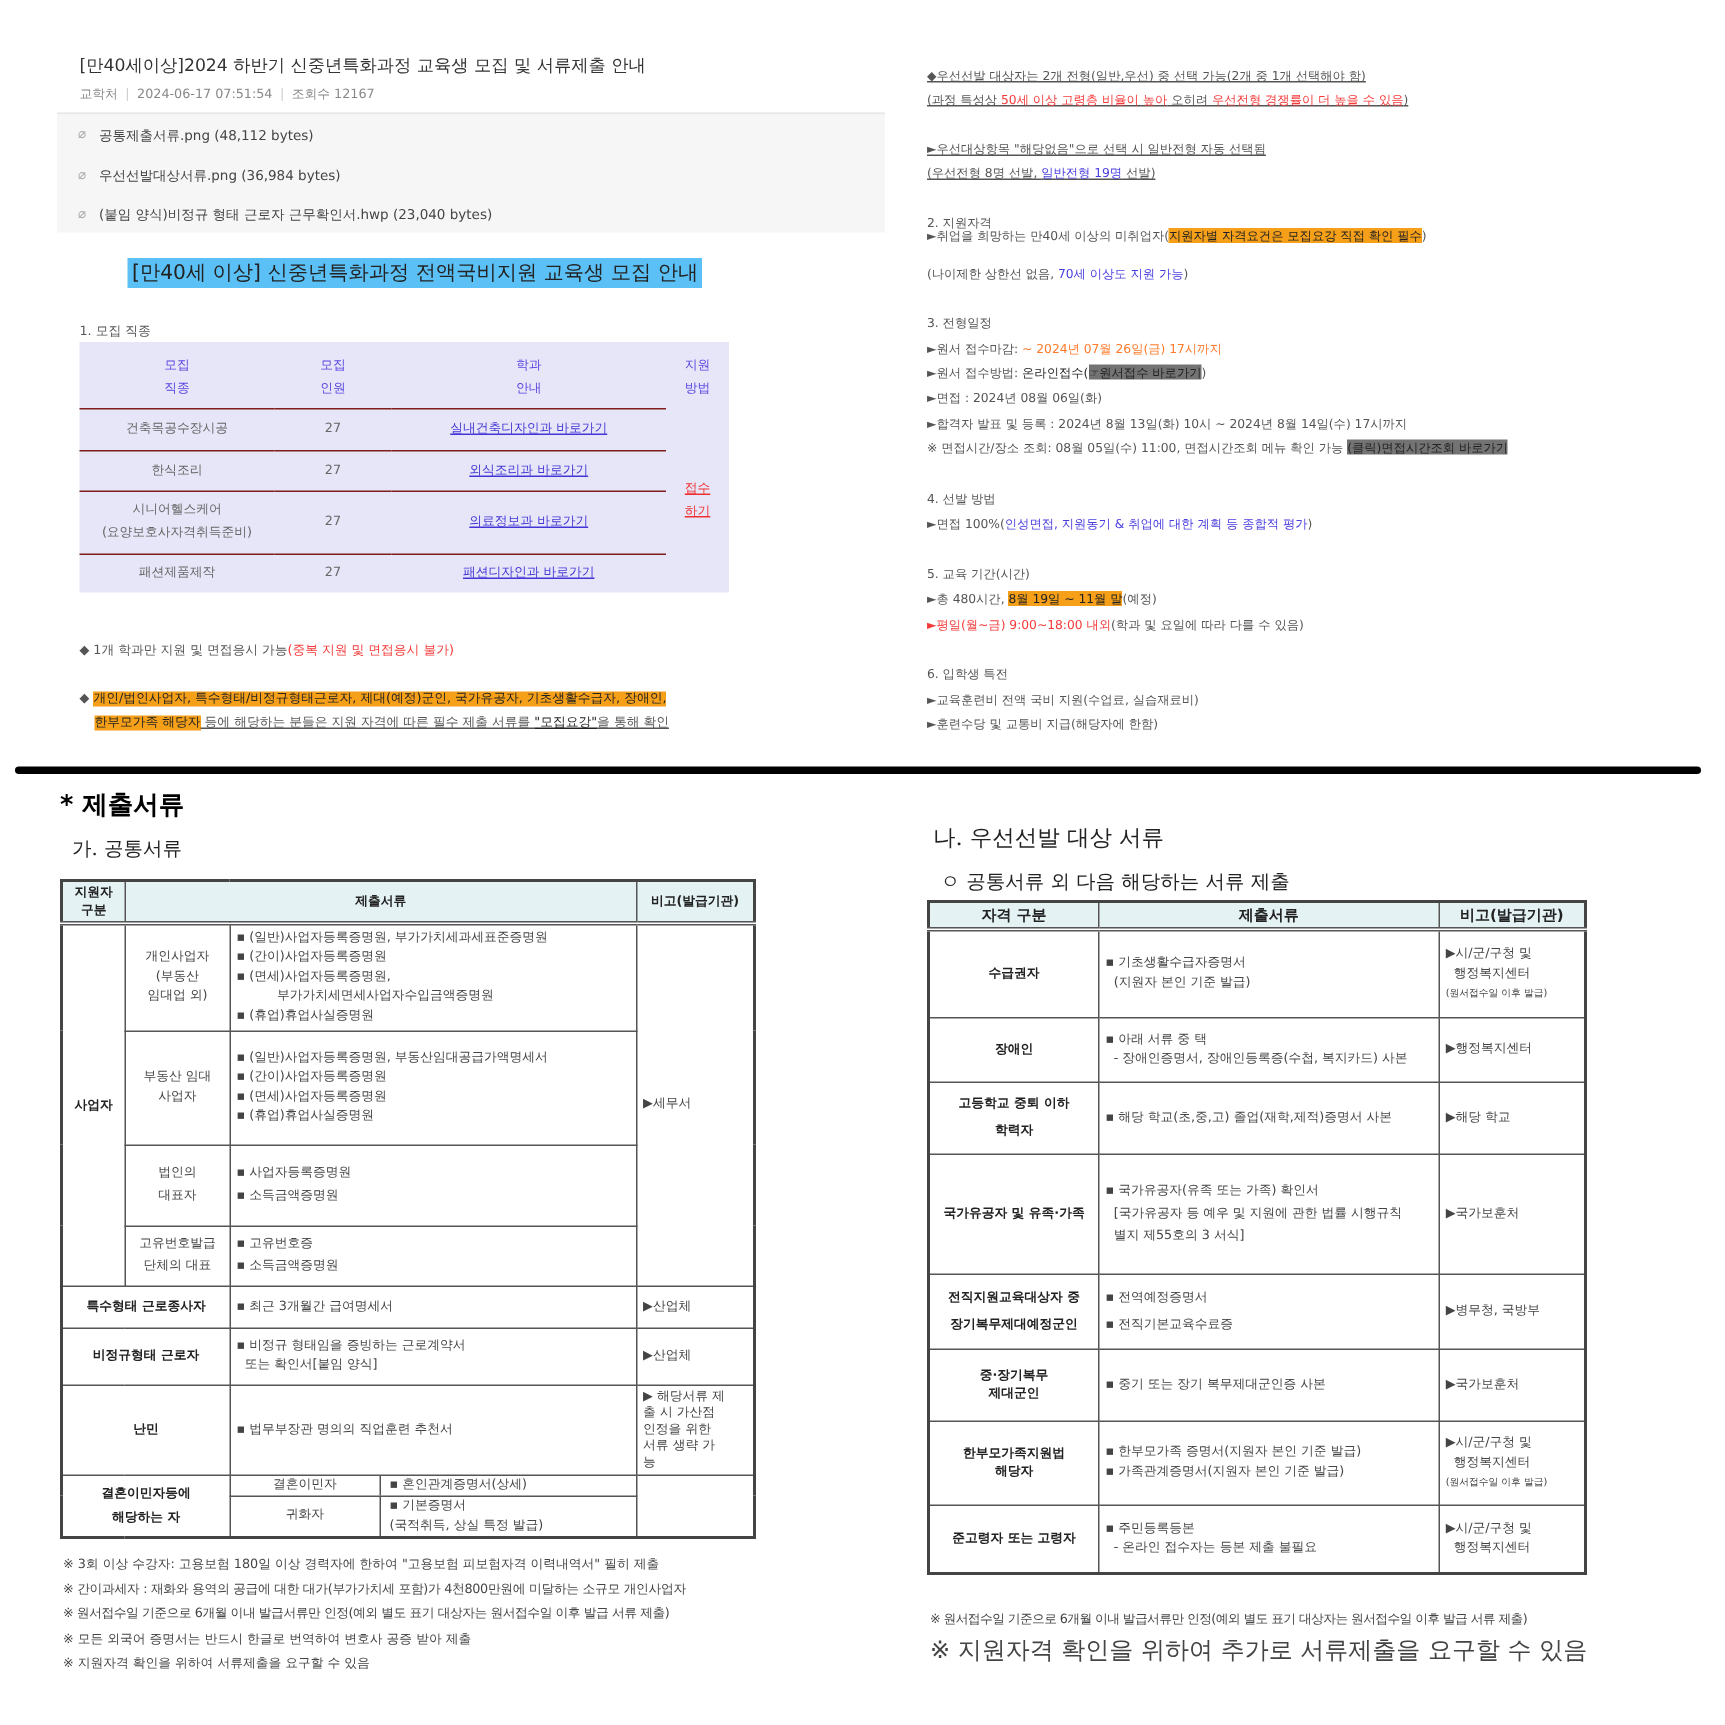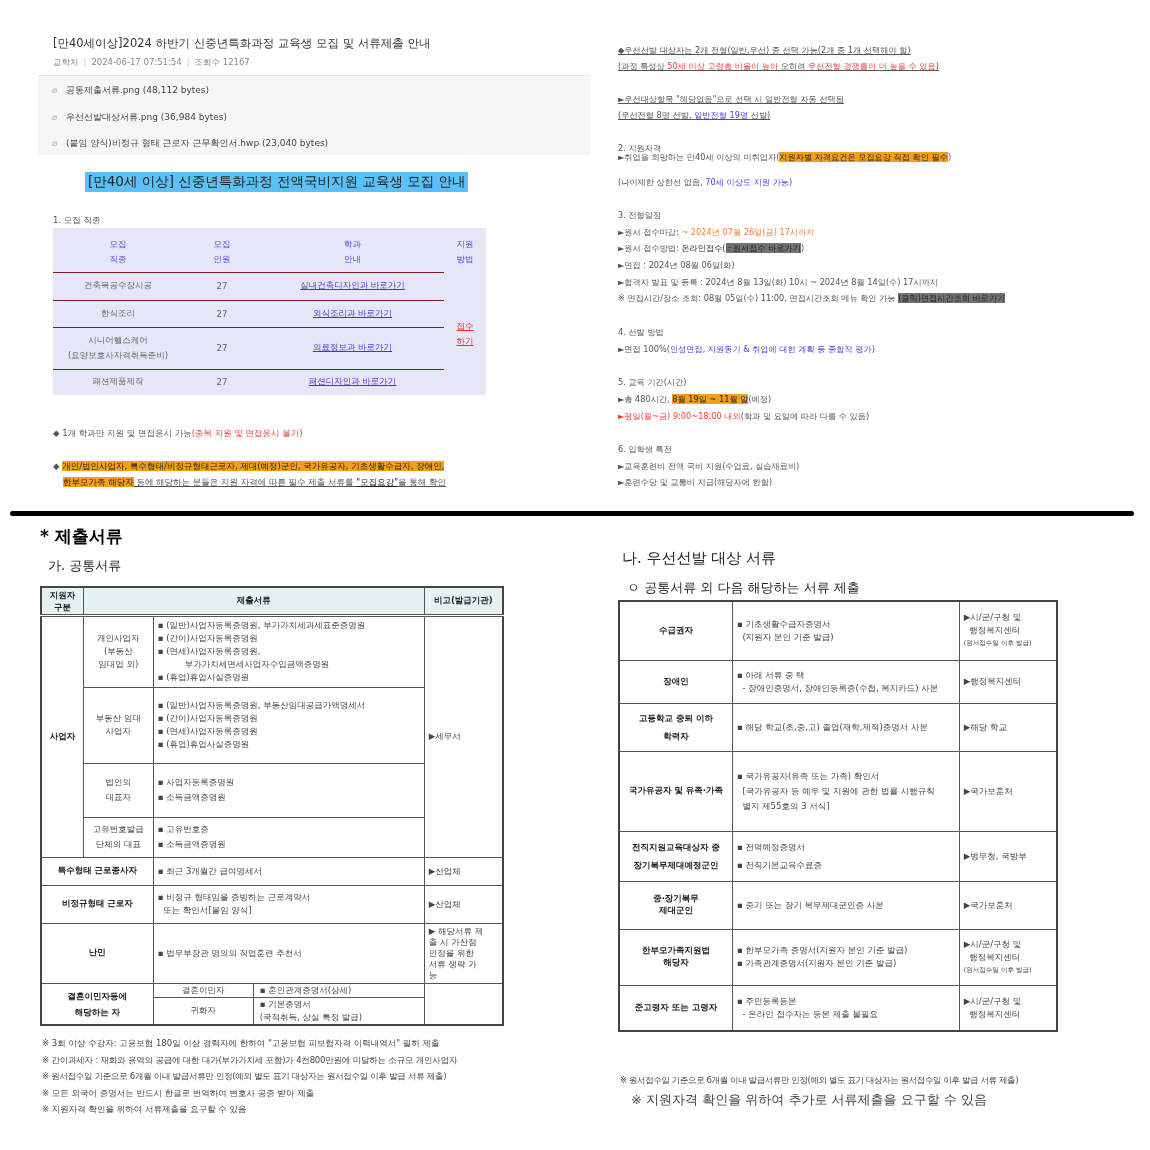--- a/index.html
+++ b/index.html
@@ -56,21 +56,21 @@
   .center { text-align: center; }
   .cell-list { padding: 2px 4px; line-height: 13px; }
   .cell-list div { white-space: nowrap; }
   .bold { font-weight: bold; color: #222; }
 
   .t2 { left: 618px; top: 600px; width: 440px; border: 2px solid #444 !important; }
   .t2 .hdr-row th { border-bottom: 3px double #555; font-size: 10px; height: 18px; }
   .t2 td { font-size: 8.5px; }
 
   .foot-line { font-size: 8.5px; color: #444; white-space: nowrap; }
-  .foot-line.big { font-size: 13px; margin-left: 11px; }
+  .foot-line.big { font-size: 16px; }
 </style>
 </head>
 <body>
 
 <div class="abs post-title">[만40세이상]2024 하반기 신중년특화과정 교육생 모집 및 서류제출 안내</div>
 <div class="abs post-meta">
   <span>교학처</span><span class="sep">|</span><span>2024-06-17 07:51:54</span><span class="sep">|</span><span>조회수 12167</span>
 </div>
 
 <div class="abs attach-box">
@@ -315,20 +315,25 @@
 <div class="abs sub-heading-b">나. 우선선발 대상 서류</div>
 <div class="abs sub-note-b">ㅇ 공통서류 외 다음 해당하는 서류 제출</div>
 
 <table class="abs doc t2">
   <colgroup>
       <col style="width:115px">
       <col style="width:227px">
       <col style="width:98px">
     </colgroup>
   <tbody>
+      <tr class="hdr-row">
+    <th>자격 구분</th>
+    <th>제출서류</th>
+    <th>비고(발급기관)</th>
+  </tr>
   <tr style="height:59px">
     <td class="center bold">수급권자</td>
     <td class="cell-list">
           <div>▪ 기초생활수급자증명서</div>
           <div style="white-space:pre">  (지원자 본인 기준 발급)</div>
         </td>
     <td class="cell-list">
           <div>▶시/군/구청 및</div>
           <div style="white-space:pre">  행정복지센터</div>
           <div style="font-size:6.5px">(원서접수일 이후 발급)</div>

